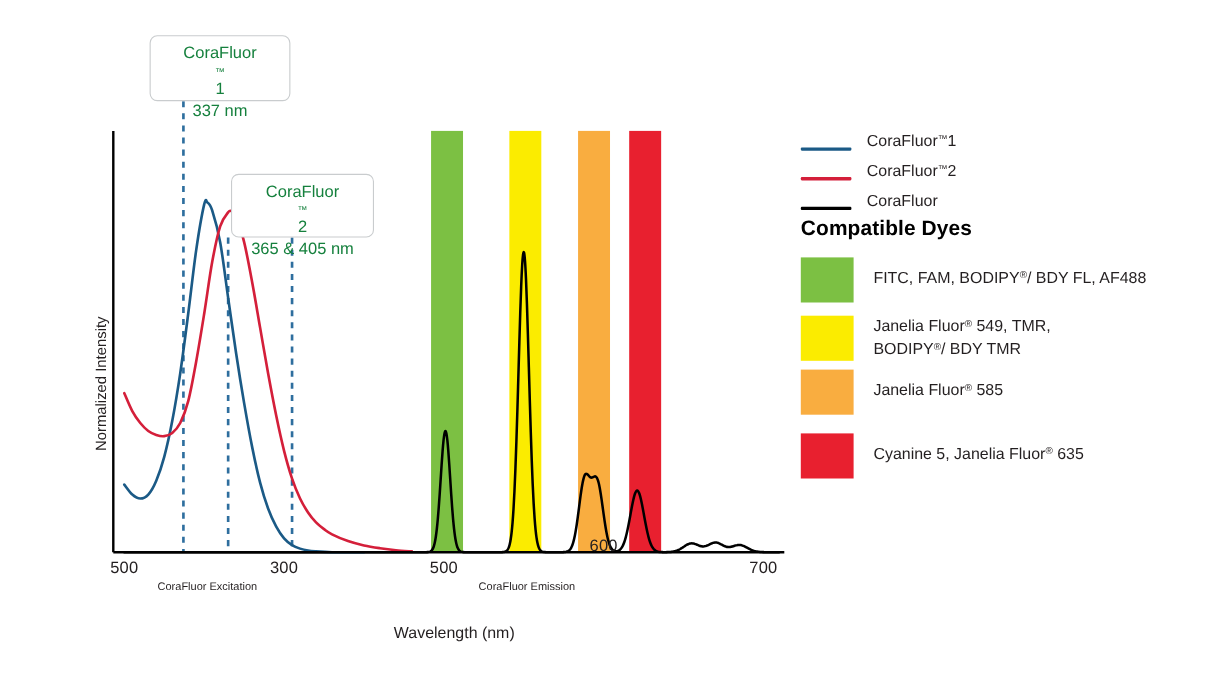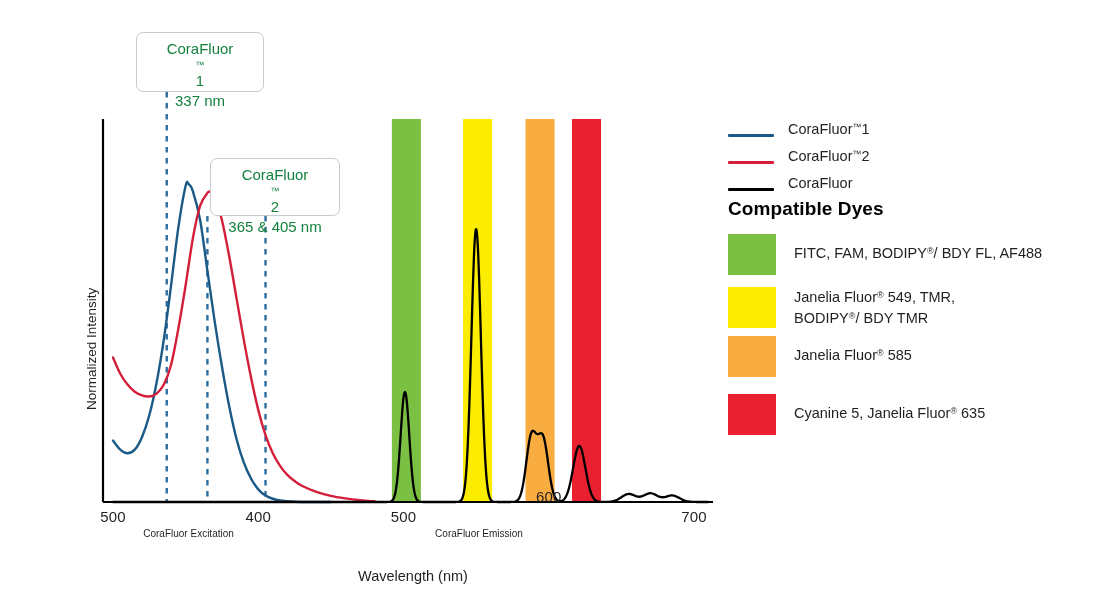--- a/index.html
+++ b/index.html
@@ -177,21 +177,21 @@
         <line x1="103" y1="119" x2="103" y2="502" stroke="#000" stroke-width="2.2"></line>
         <line x1="103" y1="502" x2="713" y2="502" stroke="#000" stroke-width="2.2"></line>
         <path d="M113.00,440.58C114.21,442.08 117.84,447.50 120.26,449.61C122.68,451.72 125.10,453.22 127.53,453.22C129.95,453.22 132.37,452.32 134.79,449.61C137.21,446.90 139.63,442.68 142.05,436.96C144.47,431.24 146.89,424.32 149.31,415.28C151.73,406.25 154.15,395.41 156.57,382.76C159.00,370.12 161.42,355.67 163.84,339.41C166.26,323.15 168.68,303.88 171.10,285.21C173.52,266.54 175.94,243.96 178.36,227.40C180.78,210.84 183.93,193.07 185.63,185.84C187.32,178.62 187.32,183.13 188.53,184.04C189.74,184.94 190.95,185.24 192.89,191.26C194.82,197.29 197.73,206.92 200.15,220.17C202.57,233.42 204.99,253.89 207.41,270.75C209.83,287.62 212.25,305.38 214.68,321.34C217.10,337.30 219.52,352.35 221.94,366.50C224.36,380.66 226.78,394.21 229.20,406.25C231.62,418.29 234.04,429.43 236.46,438.77C238.88,448.10 241.30,455.63 243.72,462.25C246.15,468.88 248.57,474.00 250.99,478.51C253.41,483.03 255.83,486.52 258.25,489.35C260.67,492.18 263.09,493.93 265.51,495.50C267.93,497.06 270.35,497.91 272.77,498.75C275.20,499.59 277.62,500.13 280.04,500.55C282.46,500.98 283.67,501.04 287.30,501.28C290.93,501.52 296.98,501.88 301.82,502.00C306.67,502.12 311.51,502.00 316.35,502.00C321.19,502.00 328.45,502.00 330.88,502.00" fill="none" stroke="#1b5a86" stroke-width="2.4" stroke-linejoin="round" stroke-linecap="round"></path>
         <path d="M113.00,357.47C114.21,360.18 117.84,369.21 120.26,373.73C122.68,378.25 125.10,381.56 127.53,384.57C129.95,387.58 132.37,389.99 134.79,391.80C137.21,393.60 139.63,394.63 142.05,395.41C144.47,396.19 146.89,396.80 149.31,396.49C151.73,396.19 154.15,395.59 156.57,393.60C159.00,391.62 161.42,389.39 163.84,384.57C166.26,379.75 168.68,374.03 171.10,364.70C173.52,355.36 175.94,341.81 178.36,328.57C180.78,315.32 183.20,300.26 185.63,285.21C188.05,270.15 190.47,251.48 192.89,238.24C195.31,224.99 197.73,213.24 200.15,205.72C202.57,198.19 205.72,195.36 207.41,193.07C209.11,190.78 209.11,191.38 210.32,191.99C211.53,192.59 212.74,191.99 214.68,196.68C216.61,201.38 219.52,210.23 221.94,220.17C224.36,230.11 226.78,243.35 229.20,256.30C231.62,269.25 234.04,284.00 236.46,297.85C238.88,311.70 241.30,326.16 243.72,339.41C246.15,352.65 248.57,365.60 250.99,377.34C253.41,389.09 255.83,400.23 258.25,409.86C260.67,419.50 263.09,427.93 265.51,435.16C267.93,442.38 270.35,448.10 272.77,453.22C275.20,458.34 277.62,462.25 280.04,465.87C282.46,469.48 284.88,472.37 287.30,474.90C289.72,477.43 292.14,479.24 294.56,481.04C296.98,482.85 298.19,483.93 301.82,485.74C305.46,487.55 311.51,490.20 316.35,491.88C321.19,493.57 326.03,494.77 330.88,495.86C335.72,496.94 340.56,497.66 345.40,498.39C350.24,499.11 355.08,499.71 359.92,500.19C364.77,500.68 372.03,501.10 374.45,501.28" fill="none" stroke="#d41f3a" stroke-width="2.4" stroke-linejoin="round" stroke-linecap="round"></path>
         <path d="M113.00,502.00C113.15,502.00 113.58,502.00 113.87,502.00C114.16,502.00 114.45,502.00 114.74,502.00C115.03,502.00 115.32,502.00 115.61,502.00C115.91,502.00 116.20,502.00 116.49,502.00C116.78,502.00 117.07,502.00 117.36,502.00C117.65,502.00 117.94,502.00 118.23,502.00C118.52,502.00 118.81,502.00 119.10,502.00C119.39,502.00 119.68,502.00 119.97,502.00C120.26,502.00 120.55,502.00 120.84,502.00C121.13,502.00 121.42,502.00 121.72,502.00C122.01,502.00 122.30,502.00 122.59,502.00C122.88,502.00 123.17,502.00 123.46,502.00C123.75,502.00 124.04,502.00 124.33,502.00C124.62,502.00 124.91,502.00 125.20,502.00C125.49,502.00 125.78,502.00 126.07,502.00C126.36,502.00 126.65,502.00 126.94,502.00C127.23,502.00 127.53,502.00 127.82,502.00C128.11,502.00 128.40,502.00 128.69,502.00C128.98,502.00 129.27,502.00 129.56,502.00C129.85,502.00 130.14,502.00 130.43,502.00C130.72,502.00 131.01,502.00 131.30,502.00C131.59,502.00 131.88,502.00 132.17,502.00C132.46,502.00 132.75,502.00 133.04,502.00C133.34,502.00 133.63,502.00 133.92,502.00C134.21,502.00 134.50,502.00 134.79,502.00C135.08,502.00 135.37,502.00 135.66,502.00C135.95,502.00 136.24,502.00 136.53,502.00C136.82,502.00 137.11,502.00 137.40,502.00C137.69,502.00 137.98,502.00 138.27,502.00C138.56,502.00 138.85,502.00 139.15,502.00C139.44,502.00 139.73,502.00 140.02,502.00C140.31,502.00 140.60,502.00 140.89,502.00C141.18,502.00 141.47,502.00 141.76,502.00C142.05,502.00 142.34,502.00 142.63,502.00C142.92,502.00 143.21,502.00 143.50,502.00C143.79,502.00 144.08,502.00 144.37,502.00C144.66,502.00 144.96,502.00 145.25,502.00C145.54,502.00 145.83,502.00 146.12,502.00C146.41,502.00 146.70,502.00 146.99,502.00C147.28,502.00 147.57,502.00 147.86,502.00C148.15,502.00 148.44,502.00 148.73,502.00C149.02,502.00 149.31,502.00 149.60,502.00C149.89,502.00 150.18,502.00 150.47,502.00C150.77,502.00 151.06,502.00 151.35,502.00C151.64,502.00 151.93,502.00 152.22,502.00C152.51,502.00 152.80,502.00 153.09,502.00C153.38,502.00 153.67,502.00 153.96,502.00C154.25,502.00 154.54,502.00 154.83,502.00C155.12,502.00 155.41,502.00 155.70,502.00C155.99,502.00 156.28,502.00 156.58,502.00C156.87,502.00 157.16,502.00 157.45,502.00C157.74,502.00 158.03,502.00 158.32,502.00C158.61,502.00 158.90,502.00 159.19,502.00C159.48,502.00 159.77,502.00 160.06,502.00C160.35,502.00 160.64,502.00 160.93,502.00C161.22,502.00 161.51,502.00 161.80,502.00C162.09,502.00 162.39,502.00 162.68,502.00C162.97,502.00 163.26,502.00 163.55,502.00C163.84,502.00 164.13,502.00 164.42,502.00C164.71,502.00 165.00,502.00 165.29,502.00C165.58,502.00 165.87,502.00 166.16,502.00C166.45,502.00 166.74,502.00 167.03,502.00C167.32,502.00 167.61,502.00 167.90,502.00C168.20,502.00 168.49,502.00 168.78,502.00C169.07,502.00 169.36,502.00 169.65,502.00C169.94,502.00 170.23,502.00 170.52,502.00C170.81,502.00 171.10,502.00 171.39,502.00C171.68,502.00 171.97,502.00 172.26,502.00C172.55,502.00 172.84,502.00 173.13,502.00C173.42,502.00 173.71,502.00 174.01,502.00C174.30,502.00 174.59,502.00 174.88,502.00C175.17,502.00 175.46,502.00 175.75,502.00C176.04,502.00 176.33,502.00 176.62,502.00C176.91,502.00 177.20,502.00 177.49,502.00C177.78,502.00 178.07,502.00 178.36,502.00C178.65,502.00 178.94,502.00 179.23,502.00C179.52,502.00 179.82,502.00 180.11,502.00C180.40,502.00 180.69,502.00 180.98,502.00C181.27,502.00 181.56,502.00 181.85,502.00C182.14,502.00 182.43,502.00 182.72,502.00C183.01,502.00 183.30,502.00 183.59,502.00C183.88,502.00 184.17,502.00 184.46,502.00C184.75,502.00 185.04,502.00 185.33,502.00C185.63,502.00 185.92,502.00 186.21,502.00C186.50,502.00 186.79,502.00 187.08,502.00C187.37,502.00 187.66,502.00 187.95,502.00C188.24,502.00 188.53,502.00 188.82,502.00C189.11,502.00 189.40,502.00 189.69,502.00C189.98,502.00 190.27,502.00 190.56,502.00C190.85,502.00 191.14,502.00 191.44,502.00C191.73,502.00 192.02,502.00 192.31,502.00C192.60,502.00 192.89,502.00 193.18,502.00C193.47,502.00 193.76,502.00 194.05,502.00C194.34,502.00 194.63,502.00 194.92,502.00C195.21,502.00 195.50,502.00 195.79,502.00C196.08,502.00 196.37,502.00 196.66,502.00C196.95,502.00 197.25,502.00 197.54,502.00C197.83,502.00 198.12,502.00 198.41,502.00C198.70,502.00 198.99,502.00 199.28,502.00C199.57,502.00 199.86,502.00 200.15,502.00C200.44,502.00 200.73,502.00 201.02,502.00C201.31,502.00 201.60,502.00 201.89,502.00C202.18,502.00 202.47,502.00 202.76,502.00C203.06,502.00 203.35,502.00 203.64,502.00C203.93,502.00 204.22,502.00 204.51,502.00C204.80,502.00 205.09,502.00 205.38,502.00C205.67,502.00 205.96,502.00 206.25,502.00C206.54,502.00 206.83,502.00 207.12,502.00C207.41,502.00 207.70,502.00 207.99,502.00C208.28,502.00 208.57,502.00 208.87,502.00C209.16,502.00 209.45,502.00 209.74,502.00C210.03,502.00 210.32,502.00 210.61,502.00C210.90,502.00 211.19,502.00 211.48,502.00C211.77,502.00 212.06,502.00 212.35,502.00C212.64,502.00 212.93,502.00 213.22,502.00C213.51,502.00 213.80,502.00 214.09,502.00C214.38,502.00 214.68,502.00 214.97,502.00C215.26,502.00 215.55,502.00 215.84,502.00C216.13,502.00 216.42,502.00 216.71,502.00C217.00,502.00 217.29,502.00 217.58,502.00C217.87,502.00 218.16,502.00 218.45,502.00C218.74,502.00 219.03,502.00 219.32,502.00C219.61,502.00 219.90,502.00 220.19,502.00C220.49,502.00 220.78,502.00 221.07,502.00C221.36,502.00 221.65,502.00 221.94,502.00C222.23,502.00 222.52,502.00 222.81,502.00C223.10,502.00 223.39,502.00 223.68,502.00C223.97,502.00 224.26,502.00 224.55,502.00C224.84,502.00 225.13,502.00 225.42,502.00C225.71,502.00 226.00,502.00 226.30,502.00C226.59,502.00 226.88,502.00 227.17,502.00C227.46,502.00 227.75,502.00 228.04,502.00C228.33,502.00 228.62,502.00 228.91,502.00C229.20,502.00 229.49,502.00 229.78,502.00C230.07,502.00 230.36,502.00 230.65,502.00C230.94,502.00 231.23,502.00 231.52,502.00C231.81,502.00 232.11,502.00 232.40,502.00C232.69,502.00 232.98,502.00 233.27,502.00C233.56,502.00 233.85,502.00 234.14,502.00C234.43,502.00 234.72,502.00 235.01,502.00C235.30,502.00 235.59,502.00 235.88,502.00C236.17,502.00 236.46,502.00 236.75,502.00C237.04,502.00 237.33,502.00 237.62,502.00C237.92,502.00 238.21,502.00 238.50,502.00C238.79,502.00 239.08,502.00 239.37,502.00C239.66,502.00 239.95,502.00 240.24,502.00C240.53,502.00 240.82,502.00 241.11,502.00C241.40,502.00 241.69,502.00 241.98,502.00C242.27,502.00 242.56,502.00 242.85,502.00C243.14,502.00 243.43,502.00 243.73,502.00C244.02,502.00 244.31,502.00 244.60,502.00C244.89,502.00 245.18,502.00 245.47,502.00C245.76,502.00 246.05,502.00 246.34,502.00C246.63,502.00 246.92,502.00 247.21,502.00C247.50,502.00 247.79,502.00 248.08,502.00C248.37,502.00 248.66,502.00 248.95,502.00C249.24,502.00 249.54,502.00 249.83,502.00C250.12,502.00 250.41,502.00 250.70,502.00C250.99,502.00 251.28,502.00 251.57,502.00C251.86,502.00 252.15,502.00 252.44,502.00C252.73,502.00 253.02,502.00 253.31,502.00C253.60,502.00 253.89,502.00 254.18,502.00C254.47,502.00 254.76,502.00 255.05,502.00C255.35,502.00 255.64,502.00 255.93,502.00C256.22,502.00 256.51,502.00 256.80,502.00C257.09,502.00 257.38,502.00 257.67,502.00C257.96,502.00 258.25,502.00 258.54,502.00C258.83,502.00 259.12,502.00 259.41,502.00C259.70,502.00 259.99,502.00 260.28,502.00C260.57,502.00 260.86,502.00 261.16,502.00C261.45,502.00 261.74,502.00 262.03,502.00C262.32,502.00 262.61,502.00 262.90,502.00C263.19,502.00 263.48,502.00 263.77,502.00C264.06,502.00 264.35,502.00 264.64,502.00C264.93,502.00 265.22,502.00 265.51,502.00C265.80,502.00 266.09,502.00 266.38,502.00C266.67,502.00 266.97,502.00 267.26,502.00C267.55,502.00 267.84,502.00 268.13,502.00C268.42,502.00 268.71,502.00 269.00,502.00C269.29,502.00 269.58,502.00 269.87,502.00C270.16,502.00 270.45,502.00 270.74,502.00C271.03,502.00 271.32,502.00 271.61,502.00C271.90,502.00 272.19,502.00 272.48,502.00C272.78,502.00 273.07,502.00 273.36,502.00C273.65,502.00 273.94,502.00 274.23,502.00C274.52,502.00 274.81,502.00 275.10,502.00C275.39,502.00 275.68,502.00 275.97,502.00C276.26,502.00 276.55,502.00 276.84,502.00C277.13,502.00 277.42,502.00 277.71,502.00C278.00,502.00 278.29,502.00 278.59,502.00C278.88,502.00 279.17,502.00 279.46,502.00C279.75,502.00 280.04,502.00 280.33,502.00C280.62,502.00 280.91,502.00 281.20,502.00C281.49,502.00 281.78,502.00 282.07,502.00C282.36,502.00 282.65,502.00 282.94,502.00C283.23,502.00 283.52,502.00 283.81,502.00C284.10,502.00 284.40,502.00 284.69,502.00C284.98,502.00 285.27,502.00 285.56,502.00C285.85,502.00 286.14,502.00 286.43,502.00C286.72,502.00 287.01,502.00 287.30,502.00C287.59,502.00 287.88,502.00 288.17,502.00C288.46,502.00 288.75,502.00 289.04,502.00C289.33,502.00 289.62,502.00 289.91,502.00C290.21,502.00 290.50,502.00 290.79,502.00C291.08,502.00 291.37,502.00 291.66,502.00C291.95,502.00 292.24,502.00 292.53,502.00C292.82,502.00 293.11,502.00 293.40,502.00C293.69,502.00 293.98,502.00 294.27,502.00C294.56,502.00 294.85,502.00 295.14,502.00C295.43,502.00 295.72,502.00 296.02,502.00C296.31,502.00 296.60,502.00 296.89,502.00C297.18,502.00 297.47,502.00 297.76,502.00C298.05,502.00 298.34,502.00 298.63,502.00C298.92,502.00 299.21,502.00 299.50,502.00C299.79,502.00 300.08,502.00 300.37,502.00C300.66,502.00 300.95,502.00 301.24,502.00C301.53,502.00 301.83,502.00 302.12,502.00C302.41,502.00 302.70,502.00 302.99,502.00C303.28,502.00 303.57,502.00 303.86,502.00C304.15,502.00 304.44,502.00 304.73,502.00C305.02,502.00 305.31,502.00 305.60,502.00C305.89,502.00 306.18,502.00 306.47,502.00C306.76,502.00 307.05,502.00 307.34,502.00C307.64,502.00 307.93,502.00 308.22,502.00C308.51,502.00 308.80,502.00 309.09,502.00C309.38,502.00 309.67,502.00 309.96,502.00C310.25,502.00 310.54,502.00 310.83,502.00C311.12,502.00 311.41,502.00 311.70,502.00C311.99,502.00 312.28,502.00 312.57,502.00C312.86,502.00 313.15,502.00 313.45,502.00C313.74,502.00 314.03,502.00 314.32,502.00C314.61,502.00 314.90,502.00 315.19,502.00C315.48,502.00 315.77,502.00 316.06,502.00C316.35,502.00 316.64,502.00 316.93,502.00C317.22,502.00 317.51,502.00 317.80,502.00C318.09,502.00 318.38,502.00 318.67,502.00C318.96,502.00 319.26,502.00 319.55,502.00C319.84,502.00 320.13,502.00 320.42,502.00C320.71,502.00 321.00,502.00 321.29,502.00C321.58,502.00 321.87,502.00 322.16,502.00C322.45,502.00 322.74,502.00 323.03,502.00C323.32,502.00 323.61,502.00 323.90,502.00C324.19,502.00 324.48,502.00 324.77,502.00C325.07,502.00 325.36,502.00 325.65,502.00C325.94,502.00 326.23,502.00 326.52,502.00C326.81,502.00 327.10,502.00 327.39,502.00C327.68,502.00 327.97,502.00 328.26,502.00C328.55,502.00 328.84,502.00 329.13,502.00C329.42,502.00 329.71,502.00 330.00,502.00C330.29,502.00 330.58,502.00 330.88,502.00C331.17,502.00 331.46,502.00 331.75,502.00C332.04,502.00 332.33,502.00 332.62,502.00C332.91,502.00 333.20,502.00 333.49,502.00C333.78,502.00 334.07,502.00 334.36,502.00C334.65,502.00 334.94,502.00 335.23,502.00C335.52,502.00 335.81,502.00 336.10,502.00C336.39,502.00 336.69,502.00 336.98,502.00C337.27,502.00 337.56,502.00 337.85,502.00C338.14,502.00 338.43,502.00 338.72,502.00C339.01,502.00 339.30,502.00 339.59,502.00C339.88,502.00 340.17,502.00 340.46,502.00C340.75,502.00 341.04,502.00 341.33,502.00C341.62,502.00 341.91,502.00 342.20,502.00C342.50,502.00 342.79,502.00 343.08,502.00C343.37,502.00 343.66,502.00 343.95,502.00C344.24,502.00 344.53,502.00 344.82,502.00C345.11,502.00 345.40,502.00 345.69,502.00C345.98,502.00 346.27,502.00 346.56,502.00C346.85,502.00 347.14,502.00 347.43,502.00C347.72,502.00 348.01,502.00 348.31,502.00C348.60,502.00 348.89,502.00 349.18,502.00C349.47,502.00 349.76,502.00 350.05,502.00C350.34,502.00 350.63,502.00 350.92,502.00C351.21,502.00 351.50,502.00 351.79,502.00C352.08,502.00 352.37,502.00 352.66,502.00C352.95,502.00 353.24,502.00 353.53,502.00C353.82,502.00 354.12,502.00 354.41,502.00C354.70,502.00 354.99,502.00 355.28,502.00C355.57,502.00 355.86,502.00 356.15,502.00C356.44,502.00 356.73,502.00 357.02,502.00C357.31,502.00 357.60,502.00 357.89,502.00C358.18,502.00 358.47,502.00 358.76,502.00C359.05,502.00 359.34,502.00 359.63,502.00C359.93,502.00 360.22,502.00 360.51,502.00C360.80,502.00 361.09,502.00 361.38,502.00C361.67,502.00 361.96,502.00 362.25,502.00C362.54,502.00 362.83,502.00 363.12,502.00C363.41,502.00 363.70,502.00 363.99,502.00C364.28,502.00 364.57,502.00 364.86,502.00C365.15,502.00 365.44,502.00 365.74,502.00C366.03,502.00 366.32,502.00 366.61,502.00C366.90,502.00 367.19,502.00 367.48,502.00C367.77,502.00 368.06,502.00 368.35,502.00C368.64,502.00 368.93,502.00 369.22,502.00C369.51,502.00 369.80,502.00 370.09,502.00C370.38,502.00 370.67,502.00 370.96,502.00C371.25,502.00 371.55,502.00 371.84,502.00C372.13,502.00 372.42,502.00 372.71,502.00C373.00,502.00 373.29,502.00 373.58,502.00C373.87,502.00 374.16,502.00 374.45,502.00C374.74,502.00 375.03,502.00 375.32,502.00C375.61,502.00 375.90,502.00 376.19,502.00C376.48,502.00 376.77,502.00 377.06,502.00C377.36,502.00 377.65,502.00 377.94,502.00C378.23,502.00 378.52,502.00 378.81,502.00C379.10,502.00 379.39,502.00 379.68,502.00C379.97,502.00 380.26,502.00 380.55,502.00C380.84,502.00 381.13,502.00 381.42,502.00C381.71,502.00 382.00,502.00 382.29,502.00C382.58,502.00 382.87,502.00 383.17,502.00C383.46,502.00 383.75,502.00 384.04,502.00C384.33,502.00 384.62,502.00 384.91,502.00C385.20,502.00 385.49,502.00 385.78,501.99C386.07,501.99 386.36,501.99 386.65,501.99C386.94,501.98 387.23,501.98 387.52,501.97C387.81,501.96 388.10,501.95 388.39,501.93C388.68,501.91 388.98,501.89 389.27,501.85C389.56,501.81 389.85,501.77 390.14,501.70C390.43,501.62 390.72,501.54 391.01,501.41C391.30,501.27 391.59,501.12 391.88,500.88C392.17,500.65 392.46,500.38 392.75,499.98C393.04,499.58 393.33,499.13 393.62,498.50C393.91,497.86 394.20,497.14 394.49,496.17C394.79,495.20 395.08,494.09 395.37,492.67C395.66,491.26 395.95,489.64 396.24,487.68C396.53,485.72 396.82,483.49 397.11,480.90C397.40,478.31 397.69,475.39 397.98,472.15C398.27,468.91 398.56,465.29 398.85,461.46C399.14,457.62 399.43,453.41 399.72,449.14C400.01,444.87 400.30,440.28 400.60,435.84C400.89,431.40 401.18,426.76 401.47,422.50C401.76,418.24 402.05,413.97 402.34,410.29C402.63,406.61 402.92,403.15 403.21,400.44C403.50,397.73 403.79,395.46 404.08,394.02C404.37,392.58 404.66,391.80 404.95,391.80C405.24,391.80 405.53,392.58 405.82,394.02C406.11,395.46 406.41,397.73 406.70,400.44C406.99,403.15 407.28,406.61 407.57,410.29C407.86,413.97 408.15,418.24 408.44,422.50C408.73,426.76 409.02,431.40 409.31,435.84C409.60,440.28 409.89,444.87 410.18,449.14C410.47,453.41 410.76,457.62 411.05,461.46C411.34,465.29 411.63,468.91 411.92,472.15C412.22,475.39 412.51,478.31 412.80,480.90C413.09,483.49 413.38,485.72 413.67,487.68C413.96,489.64 414.25,491.26 414.54,492.67C414.83,494.09 415.12,495.20 415.41,496.17C415.70,497.14 415.99,497.86 416.28,498.50C416.57,499.13 416.86,499.58 417.15,499.98C417.44,500.38 417.73,500.65 418.03,500.88C418.32,501.12 418.61,501.27 418.90,501.41C419.19,501.54 419.48,501.62 419.77,501.70C420.06,501.77 420.35,501.81 420.64,501.85C420.93,501.89 421.22,501.91 421.51,501.93C421.80,501.95 422.09,501.96 422.38,501.97C422.67,501.98 422.96,501.98 423.25,501.99C423.54,501.99 423.84,501.99 424.13,501.99C424.42,502.00 424.71,502.00 425.00,502.00C425.29,502.00 425.58,502.00 425.87,502.00C426.16,502.00 426.45,502.00 426.74,502.00C427.03,502.00 427.32,502.00 427.61,502.00C427.90,502.00 428.19,502.00 428.48,502.00C428.77,502.00 429.06,502.00 429.35,502.00C429.65,502.00 429.94,502.00 430.23,502.00C430.52,502.00 430.81,502.00 431.10,502.00C431.39,502.00 431.68,502.00 431.97,502.00C432.26,502.00 432.55,502.00 432.84,502.00C433.13,502.00 433.42,502.00 433.71,502.00C434.00,502.00 434.29,502.00 434.58,502.00C434.87,502.00 435.16,502.00 435.46,502.00C435.75,502.00 436.04,502.00 436.33,502.00C436.62,502.00 436.91,502.00 437.20,502.00C437.49,502.00 437.78,502.00 438.07,502.00C438.36,502.00 438.65,502.00 438.94,502.00C439.23,502.00 439.52,502.00 439.81,502.00C440.10,502.00 440.39,502.00 440.68,502.00C440.97,502.00 441.27,502.00 441.56,502.00C441.85,502.00 442.14,502.00 442.43,502.00C442.72,502.00 443.01,502.00 443.30,502.00C443.59,502.00 443.88,502.00 444.17,502.00C444.46,502.00 444.75,502.00 445.04,502.00C445.33,502.00 445.62,502.00 445.91,502.00C446.20,502.00 446.49,502.00 446.78,502.00C447.08,502.00 447.37,502.00 447.66,502.00C447.95,502.00 448.24,502.00 448.53,502.00C448.82,502.00 449.11,502.00 449.40,502.00C449.69,502.00 449.98,502.00 450.27,502.00C450.56,502.00 450.85,502.00 451.14,502.00C451.43,502.00 451.72,502.00 452.01,502.00C452.30,502.00 452.59,502.00 452.89,502.00C453.18,502.00 453.47,502.00 453.76,502.00C454.05,502.00 454.34,501.99 454.63,501.99C454.92,501.99 455.21,501.99 455.50,501.98C455.79,501.97 456.08,501.97 456.37,501.96C456.66,501.94 456.95,501.93 457.24,501.91C457.53,501.88 457.82,501.86 458.11,501.81C458.40,501.76 458.70,501.71 458.99,501.62C459.28,501.53 459.57,501.44 459.86,501.27C460.15,501.11 460.44,500.93 460.73,500.65C461.02,500.37 461.31,500.06 461.60,499.58C461.89,499.11 462.18,498.58 462.47,497.81C462.76,497.04 463.05,496.18 463.34,494.98C463.63,493.78 463.92,492.43 464.21,490.63C464.51,488.83 464.80,486.79 465.09,484.20C465.38,481.61 465.67,478.67 465.96,475.08C466.25,471.48 466.54,467.42 466.83,462.63C467.12,457.84 467.41,452.46 467.70,446.36C467.99,440.25 468.28,433.44 468.57,425.99C468.86,418.54 469.15,410.32 469.44,401.64C469.73,392.97 470.02,383.53 470.32,373.93C470.61,364.33 470.90,354.07 471.19,344.03C471.48,333.98 471.77,323.51 472.06,313.67C472.35,303.82 472.64,293.88 472.93,284.98C473.22,276.08 473.51,267.49 473.80,260.29C474.09,253.09 474.38,246.63 474.67,241.80C474.96,236.96 475.25,233.27 475.54,231.26C475.83,229.24 476.13,228.71 476.42,229.72C476.71,230.73 477.00,233.39 477.29,237.33C477.58,241.27 477.87,246.86 478.16,253.34C478.45,259.81 478.74,267.78 479.03,276.19C479.32,284.60 479.61,294.19 479.90,303.80C480.19,313.42 480.48,323.81 480.77,333.86C481.06,343.91 481.35,354.32 481.64,364.13C481.94,373.94 482.23,383.70 482.52,392.73C482.81,401.76 483.10,410.42 483.39,418.30C483.68,426.18 483.97,433.47 484.26,440.03C484.55,446.59 484.84,452.43 485.13,457.65C485.42,462.87 485.71,467.35 486.00,471.32C486.29,475.30 486.58,478.59 486.87,481.49C487.16,484.40 487.45,486.71 487.75,488.75C488.04,490.79 488.33,492.35 488.62,493.72C488.91,495.10 489.20,496.11 489.49,497.00C489.78,497.90 490.07,498.53 490.36,499.08C490.65,499.64 490.94,500.02 491.23,500.36C491.52,500.69 491.81,500.91 492.10,501.10C492.39,501.30 492.68,501.42 492.97,501.53C493.26,501.64 493.56,501.70 493.85,501.76C494.14,501.82 494.43,501.85 494.72,501.88C495.01,501.91 495.30,501.93 495.59,501.94C495.88,501.96 496.17,501.97 496.46,501.97C496.75,501.98 497.04,501.99 497.33,501.99C497.62,501.99 497.91,501.99 498.20,502.00C498.49,502.00 498.78,502.00 499.07,502.00C499.37,502.00 499.66,502.00 499.95,502.00C500.24,502.00 500.53,502.00 500.82,502.00C501.11,502.00 501.40,502.00 501.69,502.00C501.98,502.00 502.27,502.00 502.56,502.00C502.85,502.00 503.14,502.00 503.43,502.00C503.72,502.00 504.01,502.00 504.30,502.00C504.59,502.00 504.88,502.00 505.18,502.00C505.47,502.00 505.76,502.00 506.05,502.00C506.34,502.00 506.63,502.00 506.92,502.00C507.21,502.00 507.50,502.00 507.79,502.00C508.08,502.00 508.37,502.00 508.66,502.00C508.95,502.00 509.24,501.99 509.53,501.99C509.82,501.99 510.11,501.99 510.40,501.98C510.69,501.98 510.99,501.98 511.28,501.97C511.57,501.96 511.86,501.95 512.15,501.94C512.44,501.93 512.73,501.91 513.02,501.89C513.31,501.87 513.60,501.84 513.89,501.80C514.18,501.76 514.47,501.71 514.76,501.65C515.05,501.58 515.34,501.51 515.63,501.40C515.92,501.29 516.21,501.17 516.50,501.01C516.80,500.84 517.09,500.66 517.38,500.41C517.67,500.16 517.96,499.87 518.25,499.51C518.54,499.14 518.83,498.73 519.12,498.22C519.41,497.70 519.70,497.12 519.99,496.42C520.28,495.71 520.57,494.92 520.86,493.99C521.15,493.06 521.44,492.03 521.73,490.84C522.02,489.66 522.31,488.34 522.61,486.89C522.90,485.43 523.19,483.83 523.48,482.11C523.77,480.39 524.06,478.51 524.35,476.55C524.64,474.59 524.93,472.49 525.22,470.34C525.51,468.20 525.80,465.94 526.09,463.70C526.38,461.47 526.67,459.15 526.96,456.93C527.25,454.70 527.54,452.45 527.83,450.36C528.12,448.26 528.42,446.21 528.71,444.36C529.00,442.50 529.29,440.76 529.58,439.25C529.87,437.74 530.16,436.40 530.45,435.28C530.74,434.17 531.03,433.27 531.32,432.58C531.61,431.88 531.90,431.42 532.19,431.11C532.48,430.81 532.77,430.72 533.06,430.73C533.35,430.73 533.64,430.93 533.93,431.14C534.23,431.35 534.52,431.70 534.81,432.01C535.10,432.31 535.39,432.69 535.68,432.98C535.97,433.27 536.26,433.56 536.55,433.76C536.84,433.96 537.13,434.10 537.42,434.16C537.71,434.23 538.00,434.20 538.29,434.14C538.58,434.08 538.87,433.93 539.16,433.79C539.45,433.66 539.74,433.45 540.04,433.33C540.33,433.21 540.62,433.07 540.91,433.06C541.20,433.06 541.49,433.09 541.78,433.31C542.07,433.53 542.36,433.85 542.65,434.37C542.94,434.89 543.23,435.56 543.52,436.44C543.81,437.31 544.10,438.38 544.39,439.62C544.68,440.86 544.97,442.30 545.26,443.87C545.55,445.44 545.85,447.21 546.14,449.05C546.43,450.88 546.72,452.88 547.01,454.90C547.30,456.91 547.59,459.04 547.88,461.12C548.17,463.21 548.46,465.35 548.75,467.41C549.04,469.47 549.33,471.53 549.62,473.47C549.91,475.42 550.20,477.31 550.49,479.08C550.78,480.84 551.07,482.52 551.36,484.06C551.66,485.60 551.95,487.02 552.24,488.32C552.53,489.61 552.82,490.78 553.11,491.84C553.40,492.89 553.69,493.81 553.98,494.64C554.27,495.47 554.56,496.18 554.85,496.81C555.14,497.44 555.43,497.96 555.72,498.42C556.01,498.88 556.30,499.24 556.59,499.57C556.88,499.89 557.17,500.14 557.47,500.35C557.76,500.57 558.05,500.72 558.34,500.85C558.63,500.98 558.92,501.06 559.21,501.12C559.50,501.17 559.79,501.20 560.08,501.20C560.37,501.20 560.66,501.17 560.95,501.11C561.24,501.05 561.53,500.97 561.82,500.85C562.11,500.74 562.40,500.60 562.69,500.42C562.98,500.24 563.28,500.03 563.57,499.77C563.86,499.51 564.15,499.22 564.44,498.87C564.73,498.52 565.02,498.12 565.31,497.66C565.60,497.20 565.89,496.68 566.18,496.09C566.47,495.50 566.76,494.85 567.05,494.11C567.34,493.37 567.63,492.56 567.92,491.66C568.21,490.77 568.50,489.79 568.79,488.73C569.09,487.67 569.38,486.52 569.67,485.30C569.96,484.08 570.25,482.77 570.54,481.40C570.83,480.03 571.12,478.57 571.41,477.09C571.70,475.60 571.99,474.04 572.28,472.47C572.57,470.90 572.86,469.28 573.15,467.69C573.44,466.10 573.73,464.48 574.02,462.93C574.31,461.38 574.60,459.83 574.90,458.38C575.19,456.94 575.48,455.54 575.77,454.28C576.06,453.01 576.35,451.83 576.64,450.82C576.93,449.80 577.22,448.90 577.51,448.19C577.80,447.48 578.09,446.92 578.38,446.55C578.67,446.19 578.96,446.00 579.25,446.00C579.54,446.00 579.83,446.19 580.12,446.55C580.41,446.92 580.71,447.48 581.00,448.19C581.29,448.90 581.58,449.80 581.87,450.82C582.16,451.83 582.45,453.01 582.74,454.28C583.03,455.54 583.32,456.94 583.61,458.38C583.90,459.83 584.19,461.38 584.48,462.93C584.77,464.48 585.06,466.10 585.35,467.69C585.64,469.28 585.93,470.90 586.22,472.47C586.52,474.04 586.81,475.60 587.10,477.09C587.39,478.57 587.68,480.03 587.97,481.40C588.26,482.77 588.55,484.08 588.84,485.30C589.13,486.52 589.42,487.67 589.71,488.73C590.00,489.79 590.29,490.77 590.58,491.67C590.87,492.56 591.16,493.37 591.45,494.11C591.74,494.85 592.03,495.50 592.33,496.10C592.62,496.69 592.91,497.21 593.20,497.67C593.49,498.14 593.78,498.53 594.07,498.89C594.36,499.24 594.65,499.54 594.94,499.81C595.23,500.07 595.52,500.29 595.81,500.48C596.10,500.68 596.39,500.83 596.68,500.97C596.97,501.11 597.26,501.22 597.55,501.32C597.84,501.42 598.14,501.49 598.43,501.56C598.72,501.62 599.01,501.67 599.30,501.72C599.59,501.76 599.88,501.79 600.17,501.82C600.46,501.85 600.75,501.87 601.04,501.89C601.33,501.90 601.62,501.92 601.91,501.93C602.20,501.94 602.49,501.94 602.78,501.95C603.07,501.95 603.36,501.96 603.65,501.96C603.95,501.96 604.24,501.96 604.53,501.96C604.82,501.96 605.11,501.95 605.40,501.95C605.69,501.95 605.98,501.94 606.27,501.93C606.56,501.93 606.85,501.92 607.14,501.91C607.43,501.90 607.72,501.88 608.01,501.87C608.30,501.85 608.59,501.84 608.88,501.82C609.17,501.80 609.46,501.77 609.76,501.75C610.05,501.72 610.34,501.69 610.63,501.66C610.92,501.62 611.21,501.58 611.50,501.54C611.79,501.49 612.08,501.44 612.37,501.39C612.66,501.33 612.95,501.27 613.24,501.20C613.53,501.13 613.82,501.05 614.11,500.97C614.40,500.88 614.69,500.79 614.98,500.69C615.27,500.59 615.57,500.48 615.86,500.36C616.15,500.25 616.44,500.12 616.73,499.98C617.02,499.85 617.31,499.71 617.60,499.55C617.89,499.40 618.18,499.24 618.47,499.08C618.76,498.91 619.05,498.73 619.34,498.55C619.63,498.37 619.92,498.19 620.21,498.00C620.50,497.81 620.79,497.61 621.08,497.42C621.38,497.23 621.67,497.03 621.96,496.84C622.25,496.64 622.54,496.45 622.83,496.26C623.12,496.07 623.41,495.89 623.70,495.71C623.99,495.54 624.28,495.37 624.57,495.21C624.86,495.06 625.15,494.91 625.44,494.78C625.73,494.65 626.02,494.53 626.31,494.42C626.60,494.32 626.89,494.23 627.19,494.16C627.48,494.10 627.77,494.04 628.06,494.01C628.35,493.97 628.64,493.96 628.93,493.96C629.22,493.96 629.51,493.98 629.80,494.01C630.09,494.05 630.38,494.10 630.67,494.16C630.96,494.23 631.25,494.31 631.54,494.40C631.83,494.49 632.12,494.59 632.41,494.70C632.70,494.81 633.00,494.93 633.29,495.04C633.58,495.16 633.87,495.29 634.16,495.41C634.45,495.53 634.74,495.65 635.03,495.77C635.32,495.89 635.61,496.00 635.90,496.10C636.19,496.20 636.48,496.30 636.77,496.38C637.06,496.46 637.35,496.53 637.64,496.59C637.93,496.64 638.22,496.68 638.51,496.71C638.81,496.73 639.10,496.74 639.39,496.73C639.68,496.72 639.97,496.70 640.26,496.66C640.55,496.61 640.84,496.56 641.13,496.48C641.42,496.41 641.71,496.32 642.00,496.22C642.29,496.12 642.58,496.01 642.87,495.88C643.16,495.76 643.45,495.63 643.74,495.49C644.03,495.36 644.32,495.21 644.62,495.07C644.91,494.92 645.20,494.78 645.49,494.63C645.78,494.49 646.07,494.35 646.36,494.22C646.65,494.09 646.94,493.96 647.23,493.85C647.52,493.73 647.81,493.63 648.10,493.54C648.39,493.46 648.68,493.38 648.97,493.32C649.26,493.27 649.55,493.22 649.84,493.20C650.13,493.18 650.43,493.18 650.72,493.19C651.01,493.20 651.30,493.24 651.59,493.29C651.88,493.34 652.17,493.40 652.46,493.49C652.75,493.57 653.04,493.67 653.33,493.78C653.62,493.89 653.91,494.02 654.20,494.15C654.49,494.28 654.78,494.43 655.07,494.58C655.36,494.72 655.65,494.88 655.94,495.03C656.24,495.19 656.53,495.35 656.82,495.50C657.11,495.65 657.40,495.80 657.69,495.95C657.98,496.09 658.27,496.23 658.56,496.35C658.85,496.48 659.14,496.60 659.43,496.70C659.72,496.81 660.01,496.90 660.30,496.98C660.59,497.05 660.88,497.12 661.17,497.16C661.46,497.21 661.75,497.24 662.05,497.26C662.34,497.28 662.63,497.28 662.92,497.26C663.21,497.25 663.50,497.22 663.79,497.19C664.08,497.15 664.37,497.09 664.66,497.03C664.95,496.97 665.24,496.90 665.53,496.82C665.82,496.75 666.11,496.66 666.40,496.57C666.69,496.49 666.98,496.40 667.27,496.31C667.56,496.22 667.86,496.13 668.15,496.04C668.44,495.96 668.73,495.87 669.02,495.80C669.31,495.73 669.60,495.66 669.89,495.61C670.18,495.55 670.47,495.50 670.76,495.47C671.05,495.44 671.34,495.41 671.63,495.41C671.92,495.40 672.21,495.40 672.50,495.42C672.79,495.44 673.08,495.48 673.37,495.53C673.67,495.58 673.96,495.64 674.25,495.72C674.54,495.79 674.83,495.88 675.12,495.98C675.41,496.08 675.70,496.20 675.99,496.32C676.28,496.44 676.57,496.57 676.86,496.71C677.15,496.85 677.44,497.00 677.73,497.15C678.02,497.30 678.31,497.46 678.60,497.61C678.89,497.77 679.18,497.93 679.48,498.09C679.77,498.25 680.06,498.41 680.35,498.57C680.64,498.73 680.93,498.88 681.22,499.03C681.51,499.18 681.80,499.33 682.09,499.47C682.38,499.61 682.67,499.74 682.96,499.87C683.25,500.00 683.54,500.12 683.83,500.24C684.12,500.35 684.41,500.46 684.70,500.56C684.99,500.66 685.29,500.76 685.58,500.84C685.87,500.93 686.16,501.01 686.45,501.08C686.74,501.16 687.03,501.22 687.32,501.28C687.61,501.35 687.90,501.40 688.19,501.45C688.48,501.50 688.77,501.54 689.06,501.58C689.35,501.62 689.64,501.66 689.93,501.69C690.22,501.72 690.51,501.75 690.80,501.77C691.10,501.79 691.39,501.81 691.68,501.83C691.97,501.85 692.26,501.87 692.55,501.88C692.84,501.89 693.13,501.91 693.42,501.92C693.71,501.93 694.00,501.93 694.29,501.94C694.58,501.95 694.87,501.95 695.16,501.96C695.45,501.97 695.74,501.97 696.03,501.97C696.32,501.98 696.61,501.98 696.91,501.98C697.20,501.98 697.49,501.99 697.78,501.99C698.07,501.99 698.36,501.99 698.65,501.99C698.94,501.99 699.23,501.99 699.52,502.00C699.81,502.00 700.10,502.00 700.39,502.00C700.68,502.00 700.97,502.00 701.26,502.00C701.55,502.00 701.84,502.00 702.13,502.00C702.42,502.00 702.72,502.00 703.01,502.00C703.30,502.00 703.59,502.00 703.88,502.00C704.17,502.00 704.46,502.00 704.75,502.00C705.04,502.00 705.33,502.00 705.62,502.00C705.91,502.00 706.20,502.00 706.49,502.00C706.78,502.00 707.07,502.00 707.36,502.00C707.65,502.00 708.09,502.00 708.23,502.00" fill="none" stroke="#000000" stroke-width="2.3" stroke-linejoin="round" stroke-linecap="round"></path>
       </svg>
   </div>
 
   <div id="tick-labels">
       <div class="tick-label" style="left: 113px; top: 508px;">500</div>
-      <div class="tick-label" style="left: 258.25px; top: 508px;">400</div>
+      <div class="tick-label" style="left: 258.25px; top: 508px;">300</div>
       <div class="tick-label" style="left: 403.5px; top: 508px;">500</div>
       <div class="tick-label" style="left: 548.75px; top: 488px;">600</div>
       <div class="tick-label" style="left: 694px; top: 508px;">700</div>
     </div>
 
   <div id="region-captions">
       <div class="axis-caption" style="left: 188.53px; top: 528px;">CoraFluor Excitation</div>
       <div class="axis-caption" style="left: 479.03px; top: 528px;">CoraFluor Emission</div>
     </div>
 

